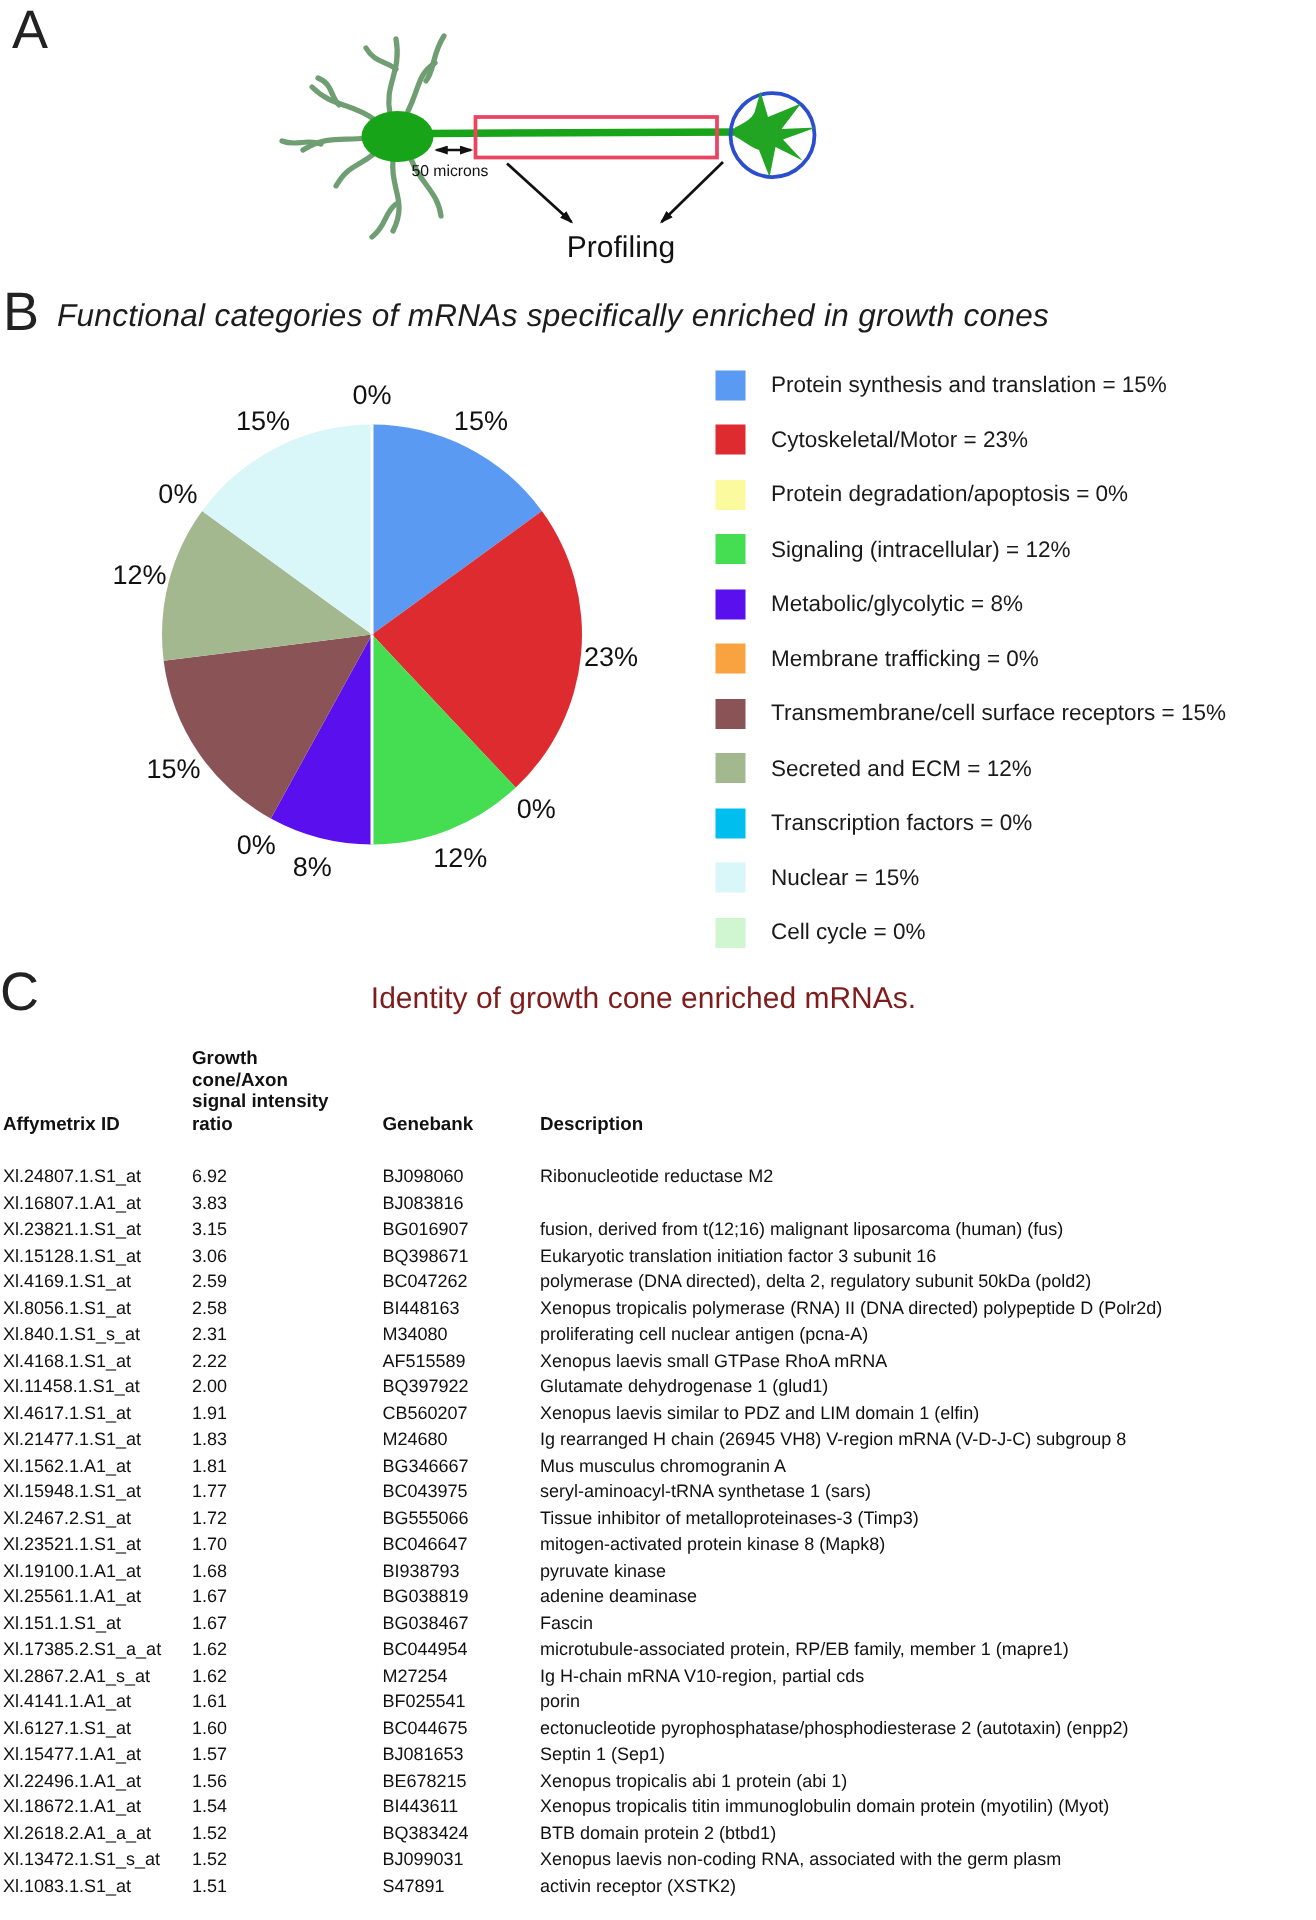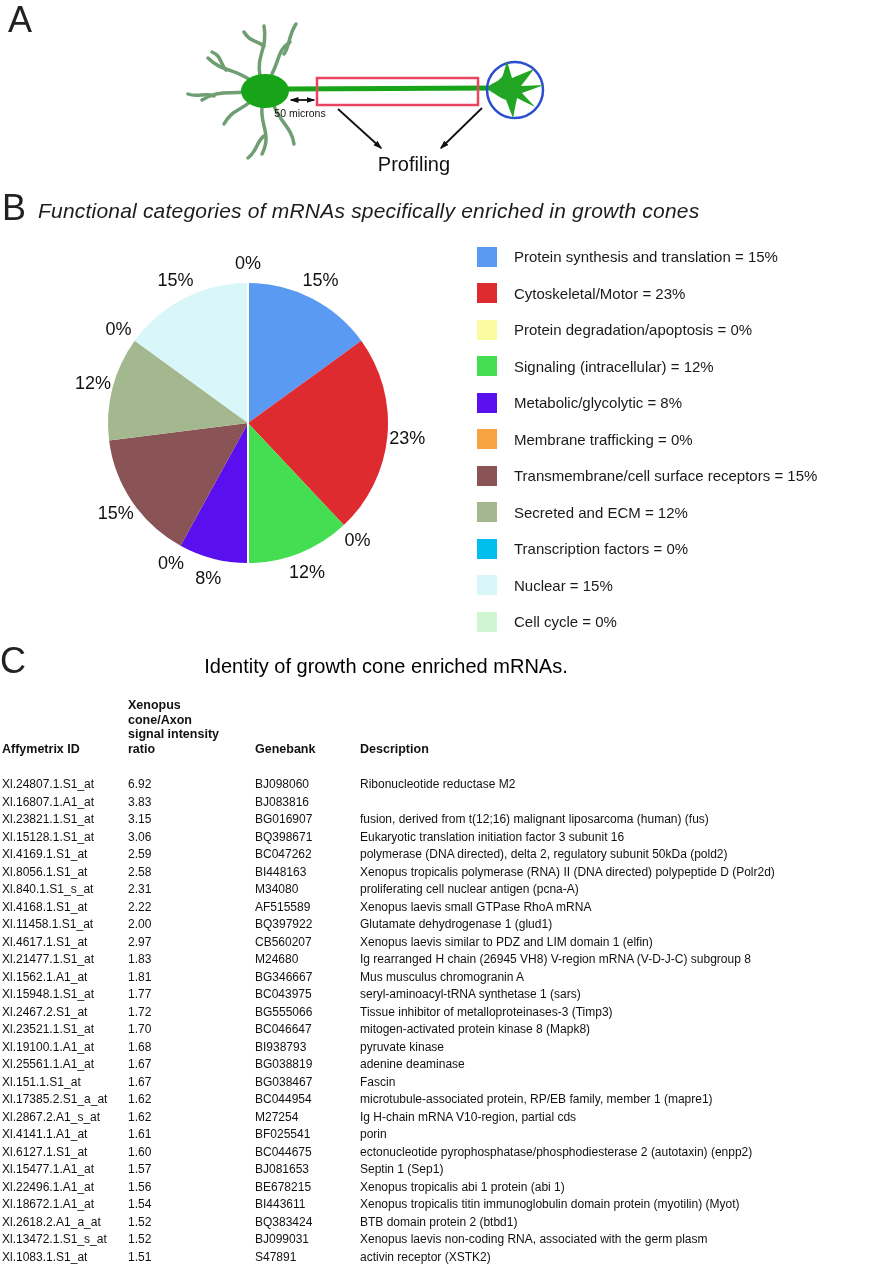--- a/index.html
+++ b/index.html
@@ -10,21 +10,21 @@
   .panel-letter{
     position:absolute;font-size:36px;color:#222;line-height:1;
   }
   .b-title{
     position:absolute;left:38px;top:199px;font-size:21px;color:#1c1c1c;
     letter-spacing:0.2px;
     font-style:italic;
   }
   .c-title{
     position:absolute;left:0;top:655px;width:772px;text-align:center;
-    font-size:20px;color:#000000;
+    font-size:20px;color:#7f1d1d;padding-left:43px;
   }
   #panelA-svg{position:absolute;left:150px;top:10px;}
   #pie-svg{position:absolute;left:0;top:232px;}
   #legend{
     position:absolute;left:477px;top:246px;width:390px;
   }
   .legend-item{display:flex;align-items:center;height:21px;margin-bottom:15.5px;}
   .legend-swatch{width:20px;height:20px;flex:0 0 20px;}
   .legend-label{margin-left:17px;font-size:15px;color:#1a1a1a;}
   .pie-label{font-size:18px;fill:#111;}
@@ -165,21 +165,21 @@
         <span class="legend-label">Cell cycle = 0%</span>
       </div>
     </div>
 
   <div class="panel-letter" style="left:0px;top:643px;">C</div>
   <div class="c-title">Identity of growth cone enriched mRNAs.</div>
 
   <div class="mrna-table">
     <div class="t-head">
       <div class="c1">Affymetrix ID</div>
-      <div class="c2">Xenopus cone/Axon signal intensity ratio</div>
+      <div class="c2">Growth cone/Axon signal intensity ratio</div>
       <div class="c3">Genebank</div>
       <div class="c4">Description</div>
     </div>
     <div class="t-body" id="table-body">
         <div class="t-row">
           <div class="c1">Xl.24807.1.S1_at</div>
           <div class="c2">6.92</div>
           <div class="c3">BJ098060</div>
           <div class="c4">Ribonucleotide reductase M2</div>
         </div>
@@ -225,21 +225,21 @@
           <div class="c4">Xenopus laevis small GTPase RhoA mRNA</div>
         </div>
         <div class="t-row">
           <div class="c1">Xl.11458.1.S1_at</div>
           <div class="c2">2.00</div>
           <div class="c3">BQ397922</div>
           <div class="c4">Glutamate dehydrogenase 1 (glud1)</div>
         </div>
         <div class="t-row">
           <div class="c1">Xl.4617.1.S1_at</div>
-          <div class="c2">2.97</div>
+          <div class="c2">1.91</div>
           <div class="c3">CB560207</div>
           <div class="c4">Xenopus laevis similar to PDZ and LIM domain 1 (elfin)</div>
         </div>
         <div class="t-row">
           <div class="c1">Xl.21477.1.S1_at</div>
           <div class="c2">1.83</div>
           <div class="c3">M24680</div>
           <div class="c4">Ig rearranged H chain (26945 VH8) V-region mRNA (V-D-J-C) subgroup 8</div>
         </div>
         <div class="t-row">

